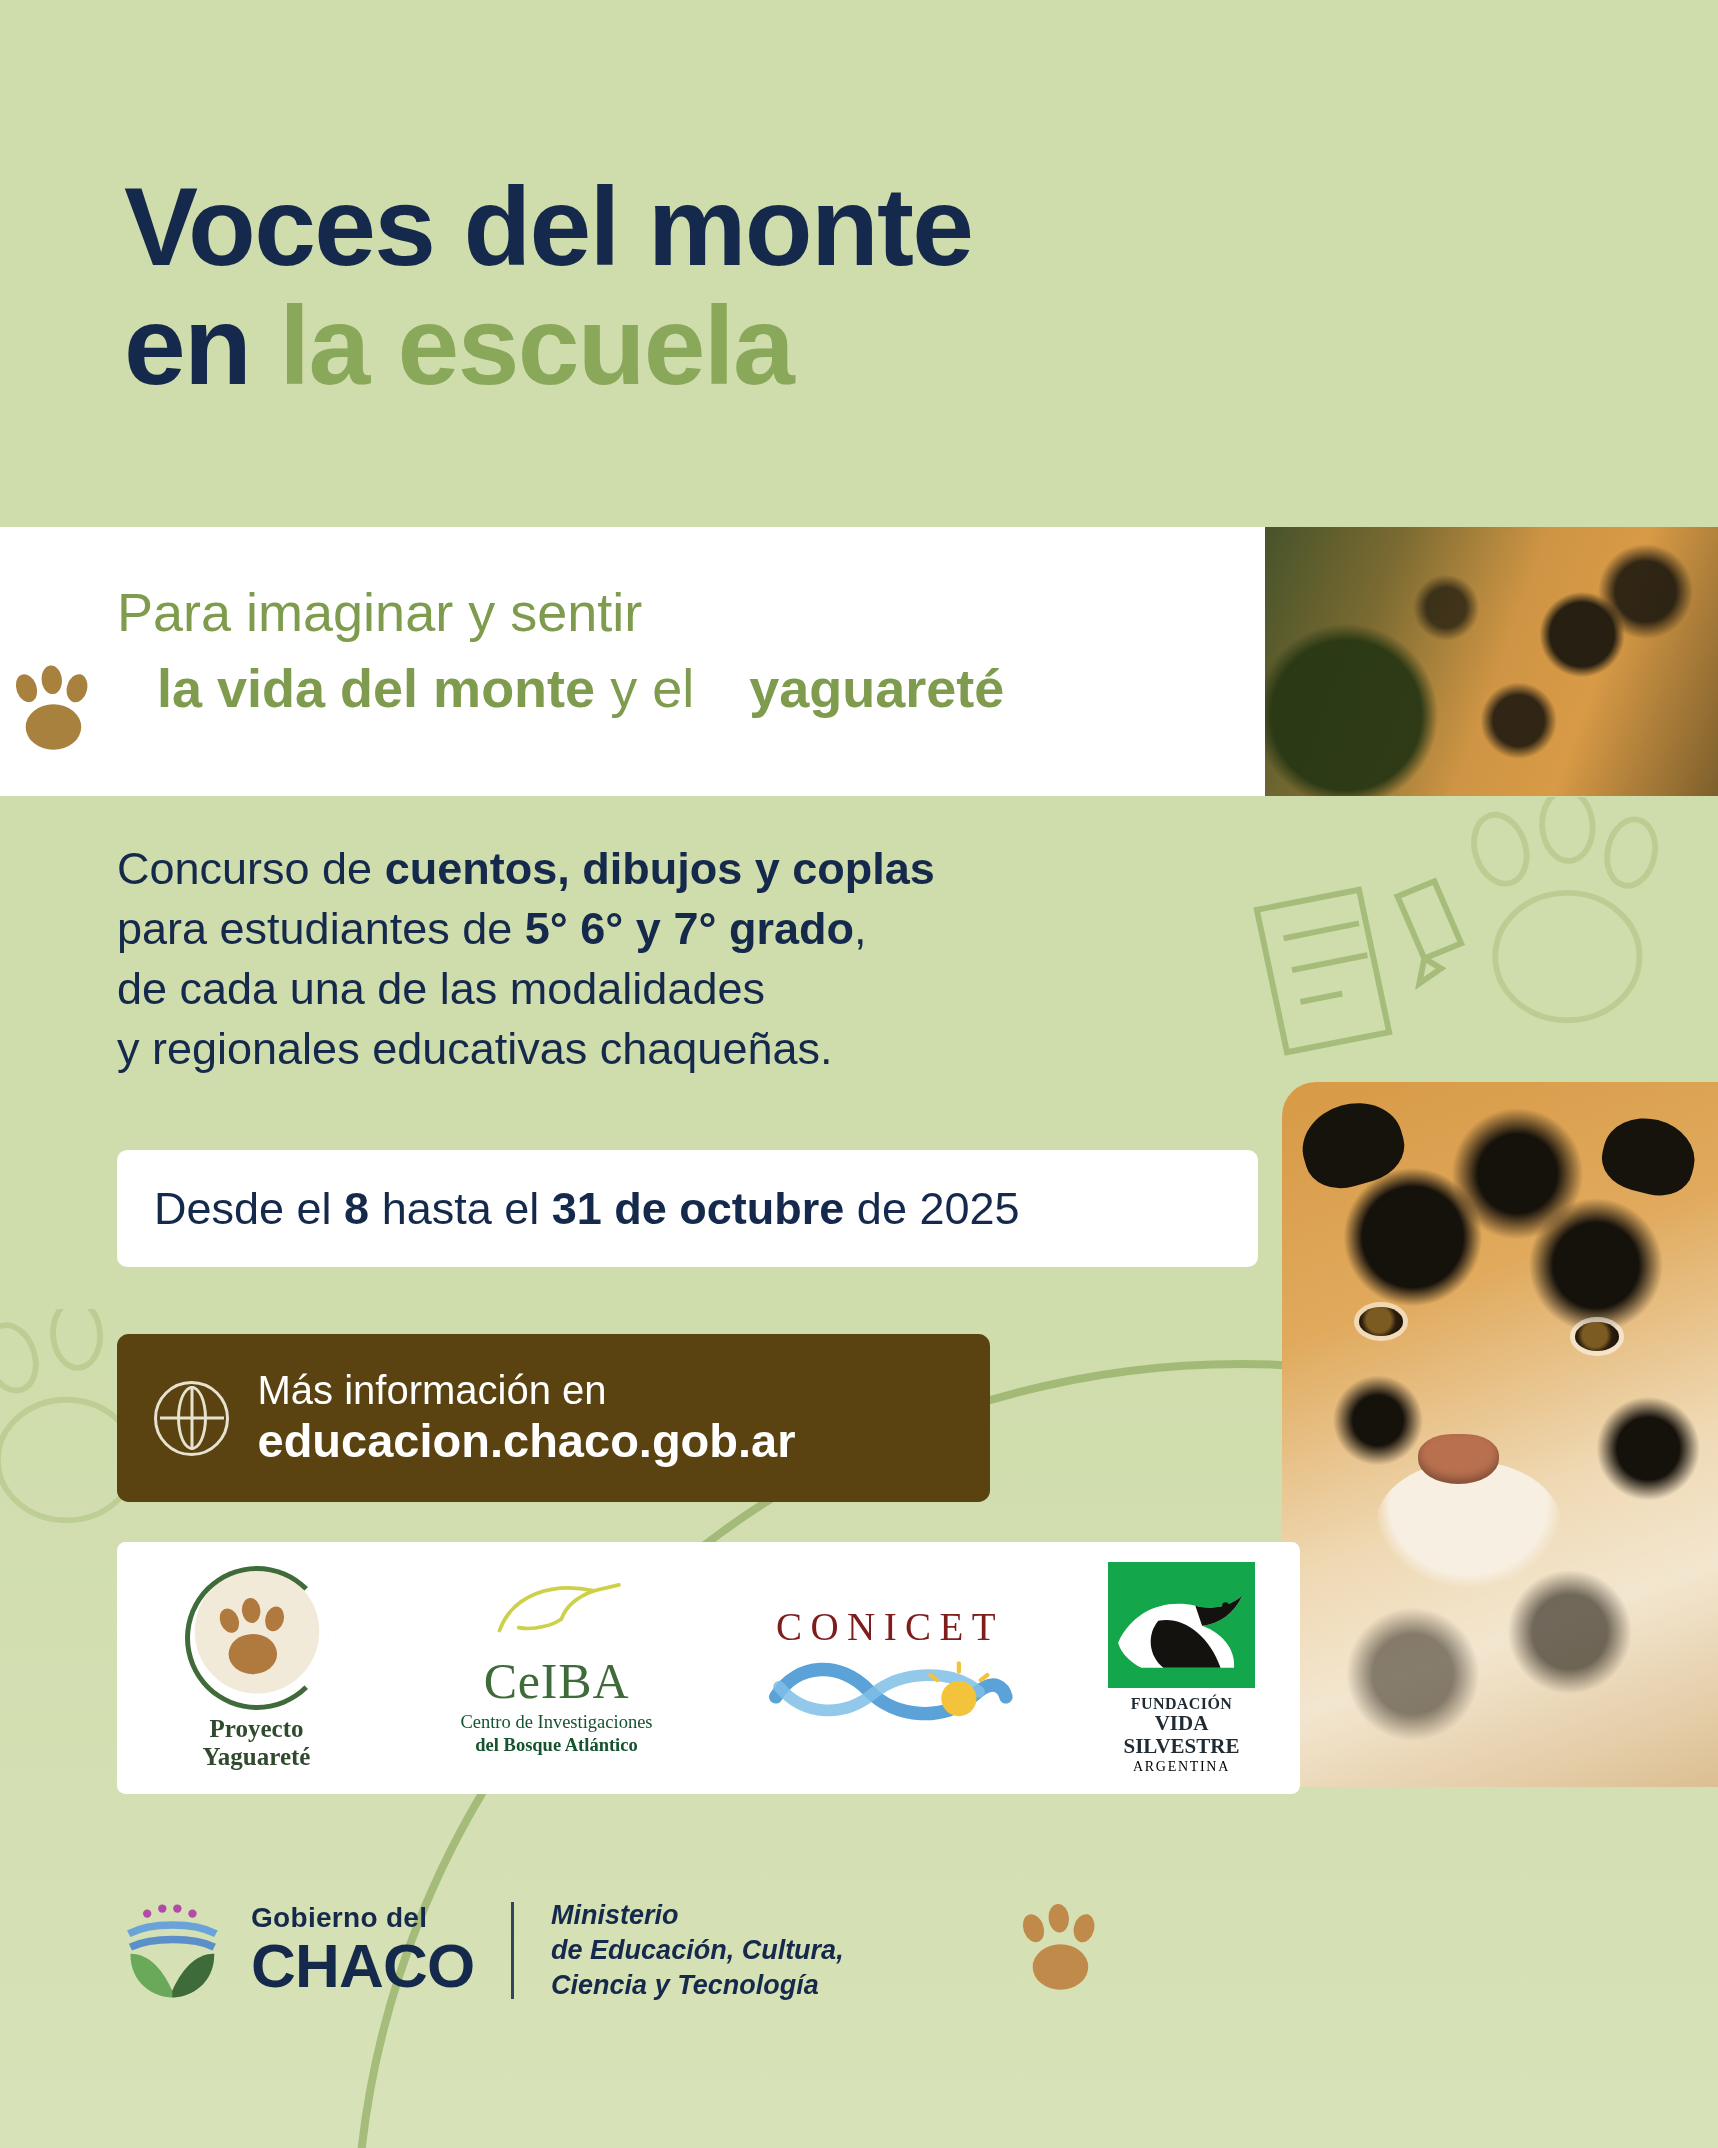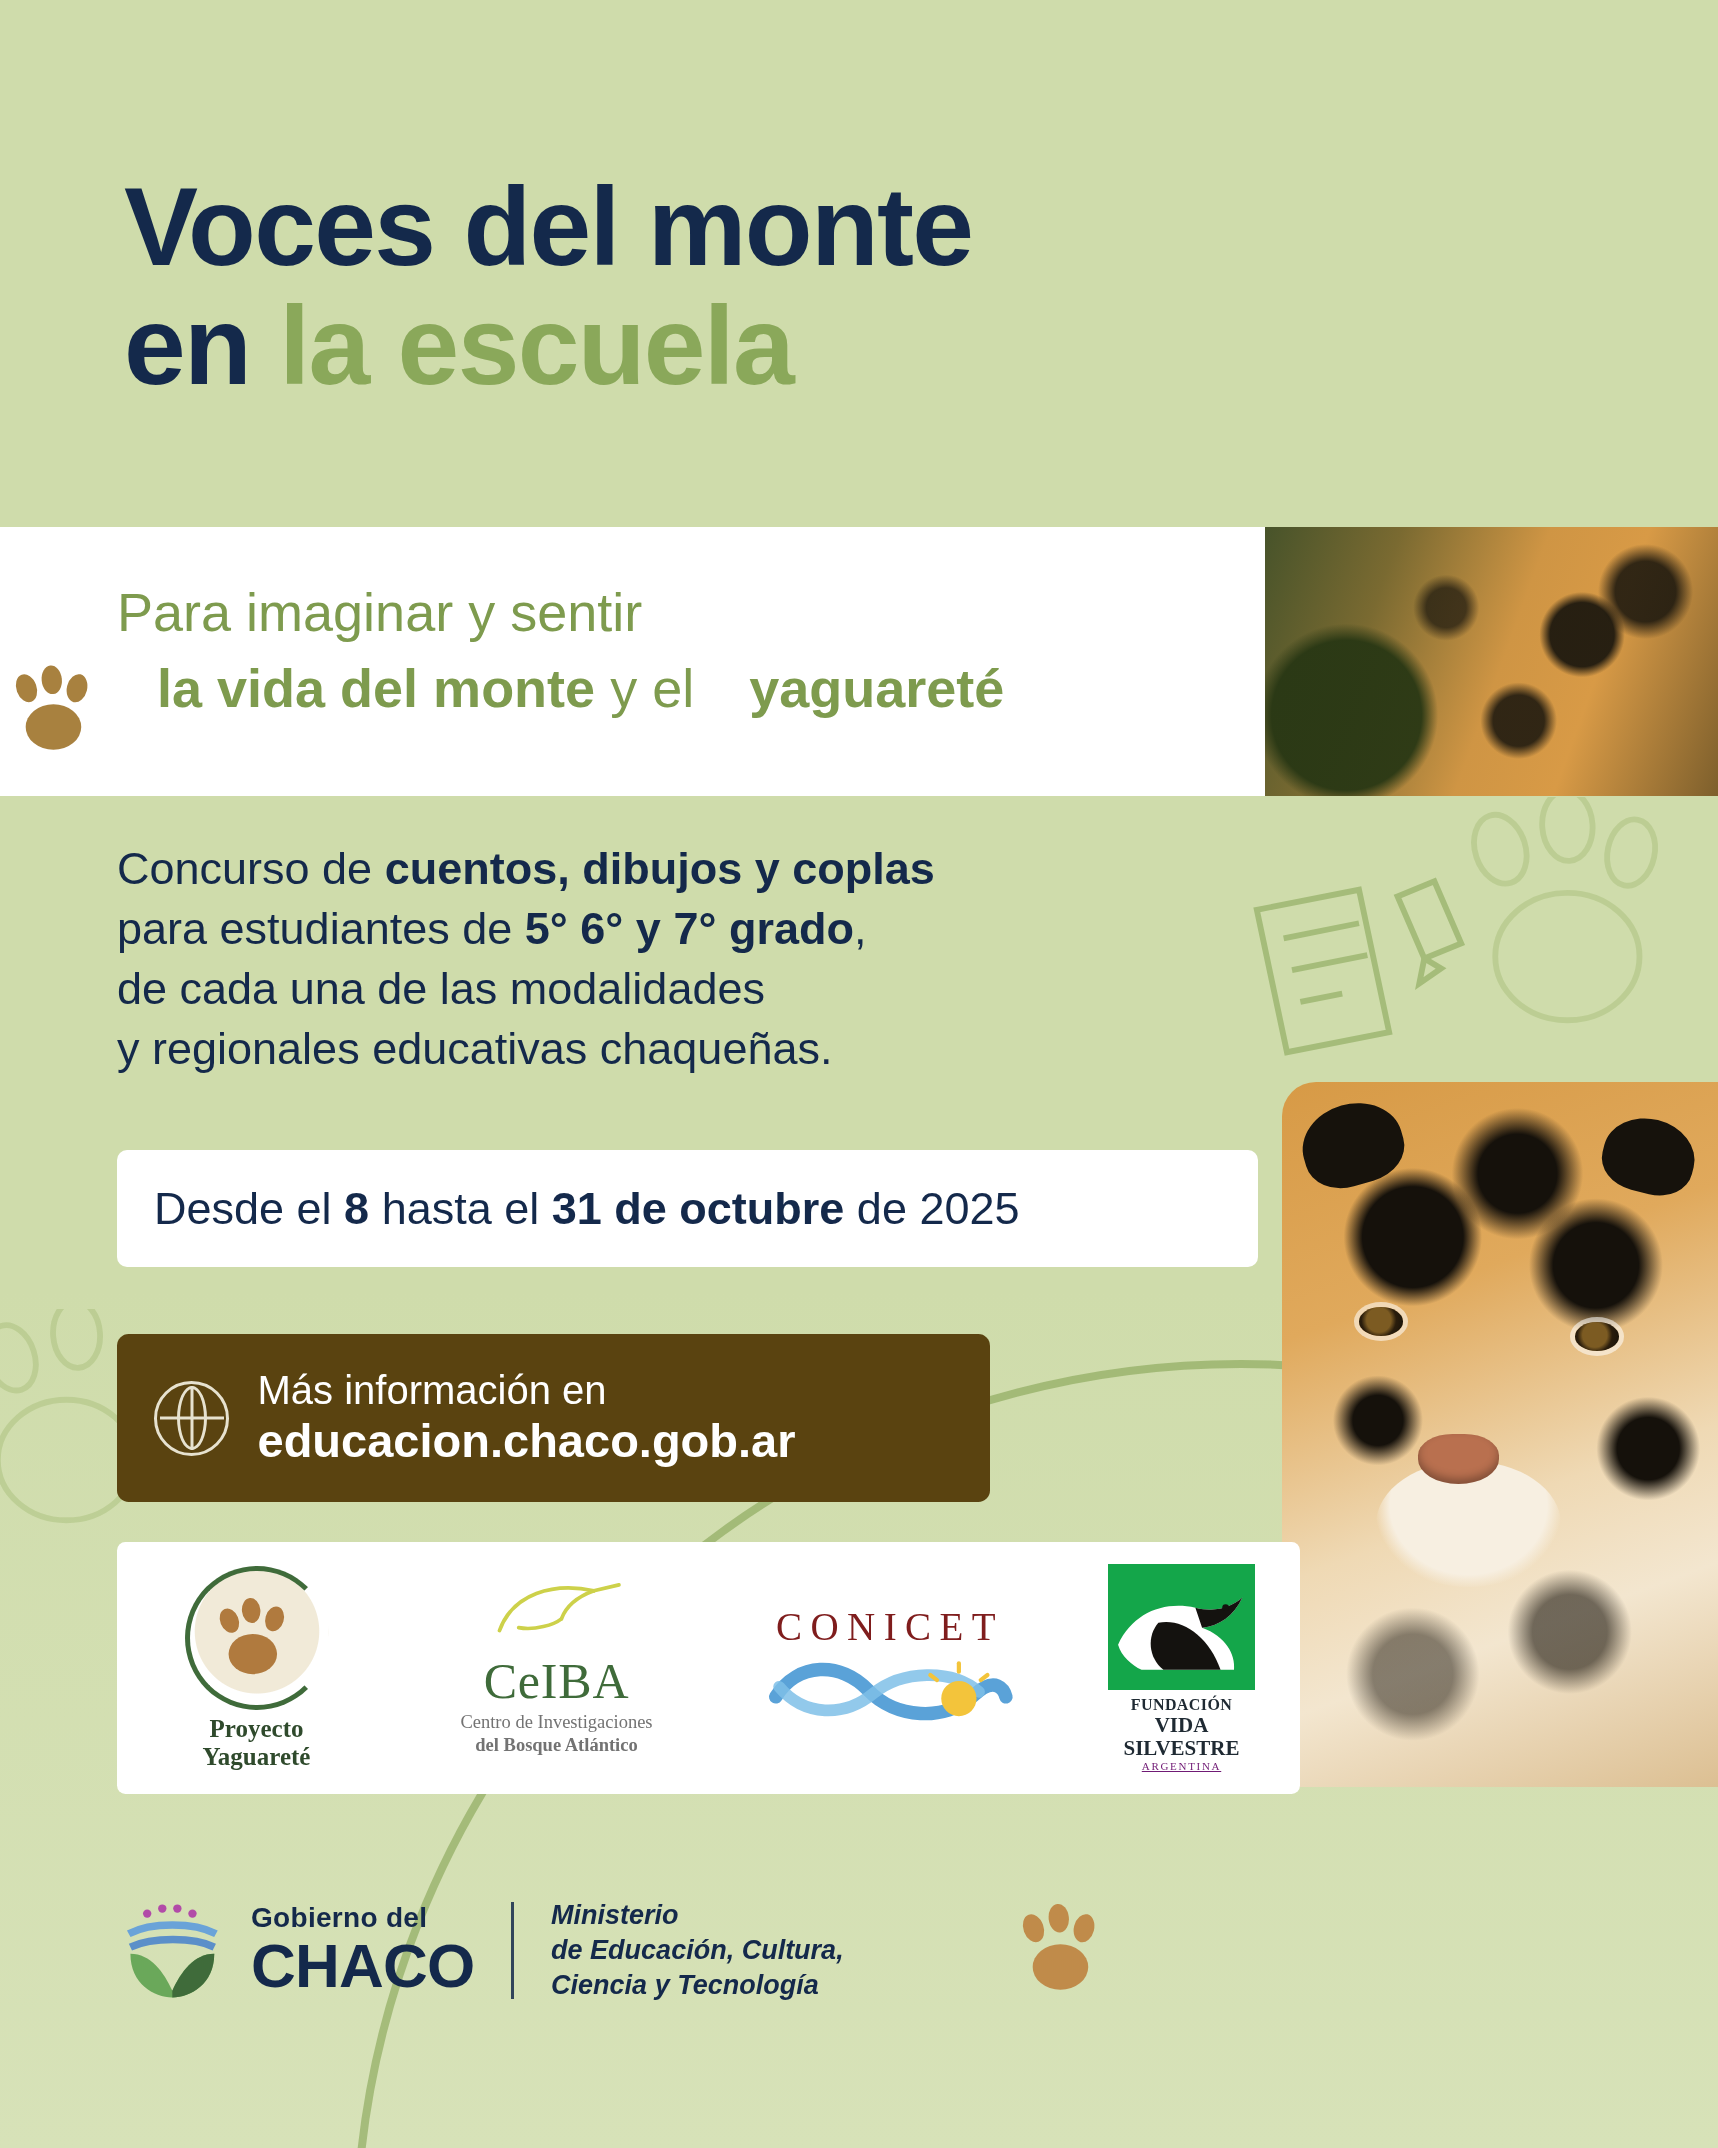--- a/index.html
+++ b/index.html
@@ -300,21 +300,21 @@
     font-size: 50px;
     color: #3f6b3a;
     font-weight: 400;
     letter-spacing: 0.8px;
     line-height: 1;
     margin-top: 20px;
   }
   .ceiba-sub {
     font-family: "Liberation Serif", serif;
     font-size: 18.5px;
-    color: #737373;
+    color: #14532d;
     line-height: 1.25;
     margin-top: 5px;
   }
   .ceiba-sub b { font-weight: 700; }
   .ceiba-bird { height: 59px; margin-bottom: -5px; }
 
   
   .logo-conicet { width: 277px; }
   .conicet-word {
     font-family: "Liberation Serif", serif;
@@ -333,21 +333,21 @@
     position: relative;
     overflow: hidden;
   }
   .vs-text {
     font-family: "Liberation Serif", serif;
     margin-top: 6.7px;
     line-height: 1.1;
   }
   .vs-text .t1 { font-size: 16px; color: #1f2a33; font-weight: 700; letter-spacing: 0.4px;}
   .vs-text .t2 { font-size: 21px; color: #1f2a33; font-weight: 700; }
-  .vs-text .t3 { font-size: 11px; color: #701a75; letter-spacing: 1.7px; text-decoration: underline; }
+  .vs-text .t3 { font-size: 14px; color: #000000; letter-spacing: 1.7px; }
 
   
   .gov {
     position: absolute;
     left: 117px;
     top: 1898px;
     display: flex;
     align-items: center;
     gap: 25px;
   }

